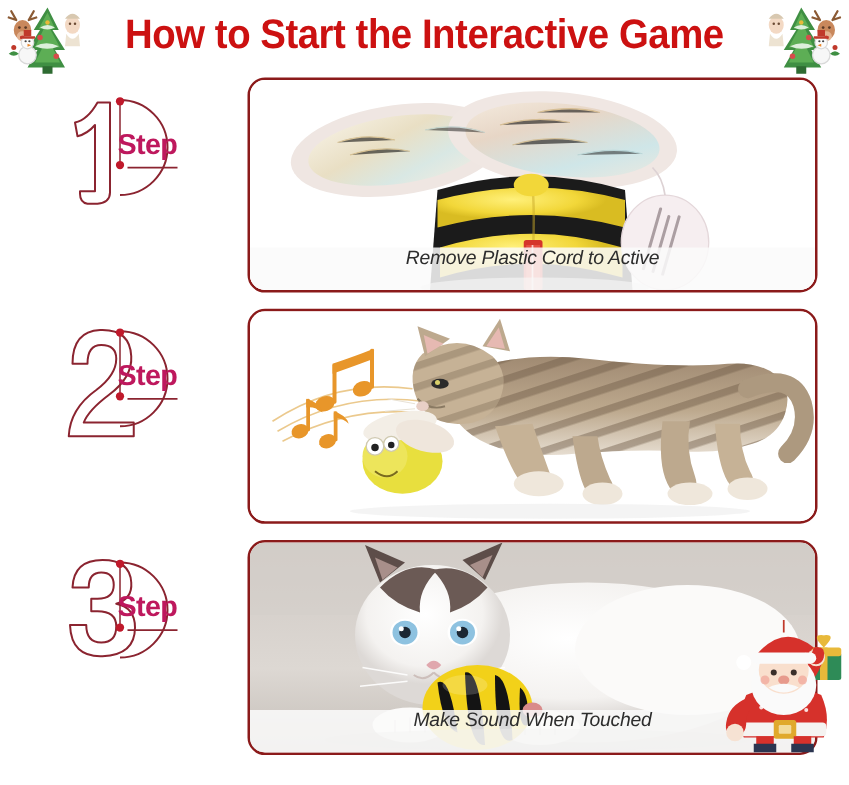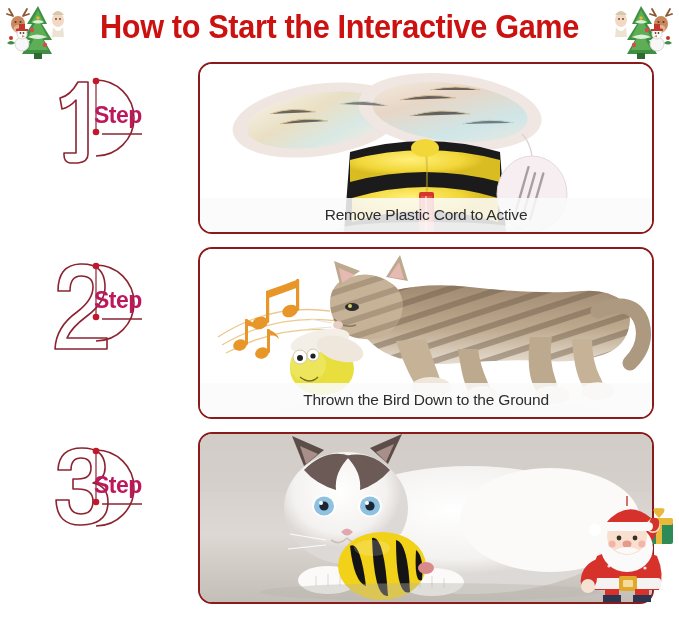--- a/index.html
+++ b/index.html
@@ -40,21 +40,21 @@
   
   .card{
     position:absolute;left:198px;top:4px;width:452px;height:168px;
     border:2px solid #8B1A1A;border-radius:14px;background:#ffffff;
     overflow:hidden;
   }
   .photo{position:absolute;inset:0;overflow:hidden;}
   .caption-bar{
     position:absolute;left:0;right:0;bottom:0;height:34px;
     background:rgba(250,250,250,0.86);
-    display:flex;align-items:center;justify-content:center;
+    display:flex;align-items:flex-start;justify-content:center;font-style:italic;
   }
   .caption-txt{
     font-size:15.5px;color:#2d2d2d;letter-spacing:-0.2px;
     font-family:"Liberation Sans","DejaVu Sans",sans-serif;white-space:nowrap;
   }
 
   
   .santa{position:absolute;right:-4px;bottom:-2px;width:112px;height:106px;z-index:8;}
 </style>
 </head>
@@ -326,23 +326,20 @@
 
           <circle cx="100" cy="108" r="7" fill="#ffffff" stroke="#cfc9b0"></circle>
           <circle cx="100" cy="109" r="3" fill="#222"></circle>
           <circle cx="113" cy="106" r="6" fill="#ffffff" stroke="#cfc9b0"></circle>
           <circle cx="113" cy="107" r="2.6" fill="#222"></circle>
           <path d="M100 128 q10 8 18 0" stroke="#7a6b1e" stroke-width="1.6" fill="none"></path>
 
           <ellipse cx="240" cy="160" rx="160" ry="6" fill="#efefef" opacity=".7"></ellipse>
         </svg>
       </div>
-      <div class="caption-bar">
-        <span class="caption-txt">Thrown the Bird Down to the Ground</span>
-      </div>
     </div>
   </div>
 
   <div class="row r3">
 
     <div class="step-badge">
       <svg viewBox="0 0 120 100" width="120" height="100">
         <path d="M46 10 a38 38 0 1 1 0 76" fill="none" stroke="#8B2430" stroke-width="1.6"></path>
 
         <path d="M8 30 q1 -22 24 -22 q22 0 23 18 q1 13 -12 17 q15 3 15 19 q0 22 -26 23 q-25 1 -26 -25 h13 q0 14 12 14 q12 0 12 -13 q0 -12 -15 -12 h-5 v-10 h5 q13 0 13 -11 q0 -10 -10 -10 q-10 0 -10 12z" fill="none" stroke="#8B2430" stroke-width="1.6" stroke-linejoin="round"></path>
@@ -419,20 +416,23 @@
           <path d="M150 112 q10 -6 16 40 q-12 -4 -16 -40z" fill="#141414"></path>
           <path d="M172 104 q12 -4 16 58 q-14 2 -16 -58z" fill="#141414"></path>
           <path d="M196 106 q12 2 14 52 q-14 6 -14 -52z" fill="#141414"></path>
           <path d="M216 116 q8 6 6 30 q-8 4 -6 -30z" fill="#141414"></path>
           <ellipse cx="172" cy="114" rx="18" ry="8" fill="#ffffff" opacity=".18"></ellipse>
           <ellipse cx="226" cy="134" rx="8" ry="6" fill="#D98B8B"></ellipse>
 
           <ellipse cx="230" cy="158" rx="170" ry="9" fill="#b9b3ad" opacity=".4"></ellipse>
         </svg>
       </div>
+      <div class="caption-bar">
+        <span class="caption-txt">Make Sound When Touched</span>
+      </div>
     </div>
 
     <div class="santa">
       <svg viewBox="0 0 112 106" width="112" height="106">
 
         <path d="M56 0 v10" stroke="#C0392B" stroke-width="1.4"></path>
 
         <g transform="translate(74,16)">
           <rect x="0" y="10" width="28" height="22" rx="2" fill="#2E8B57"></rect>
           <rect x="0" y="6" width="28" height="7" rx="2" fill="#E8B93A"></rect>

